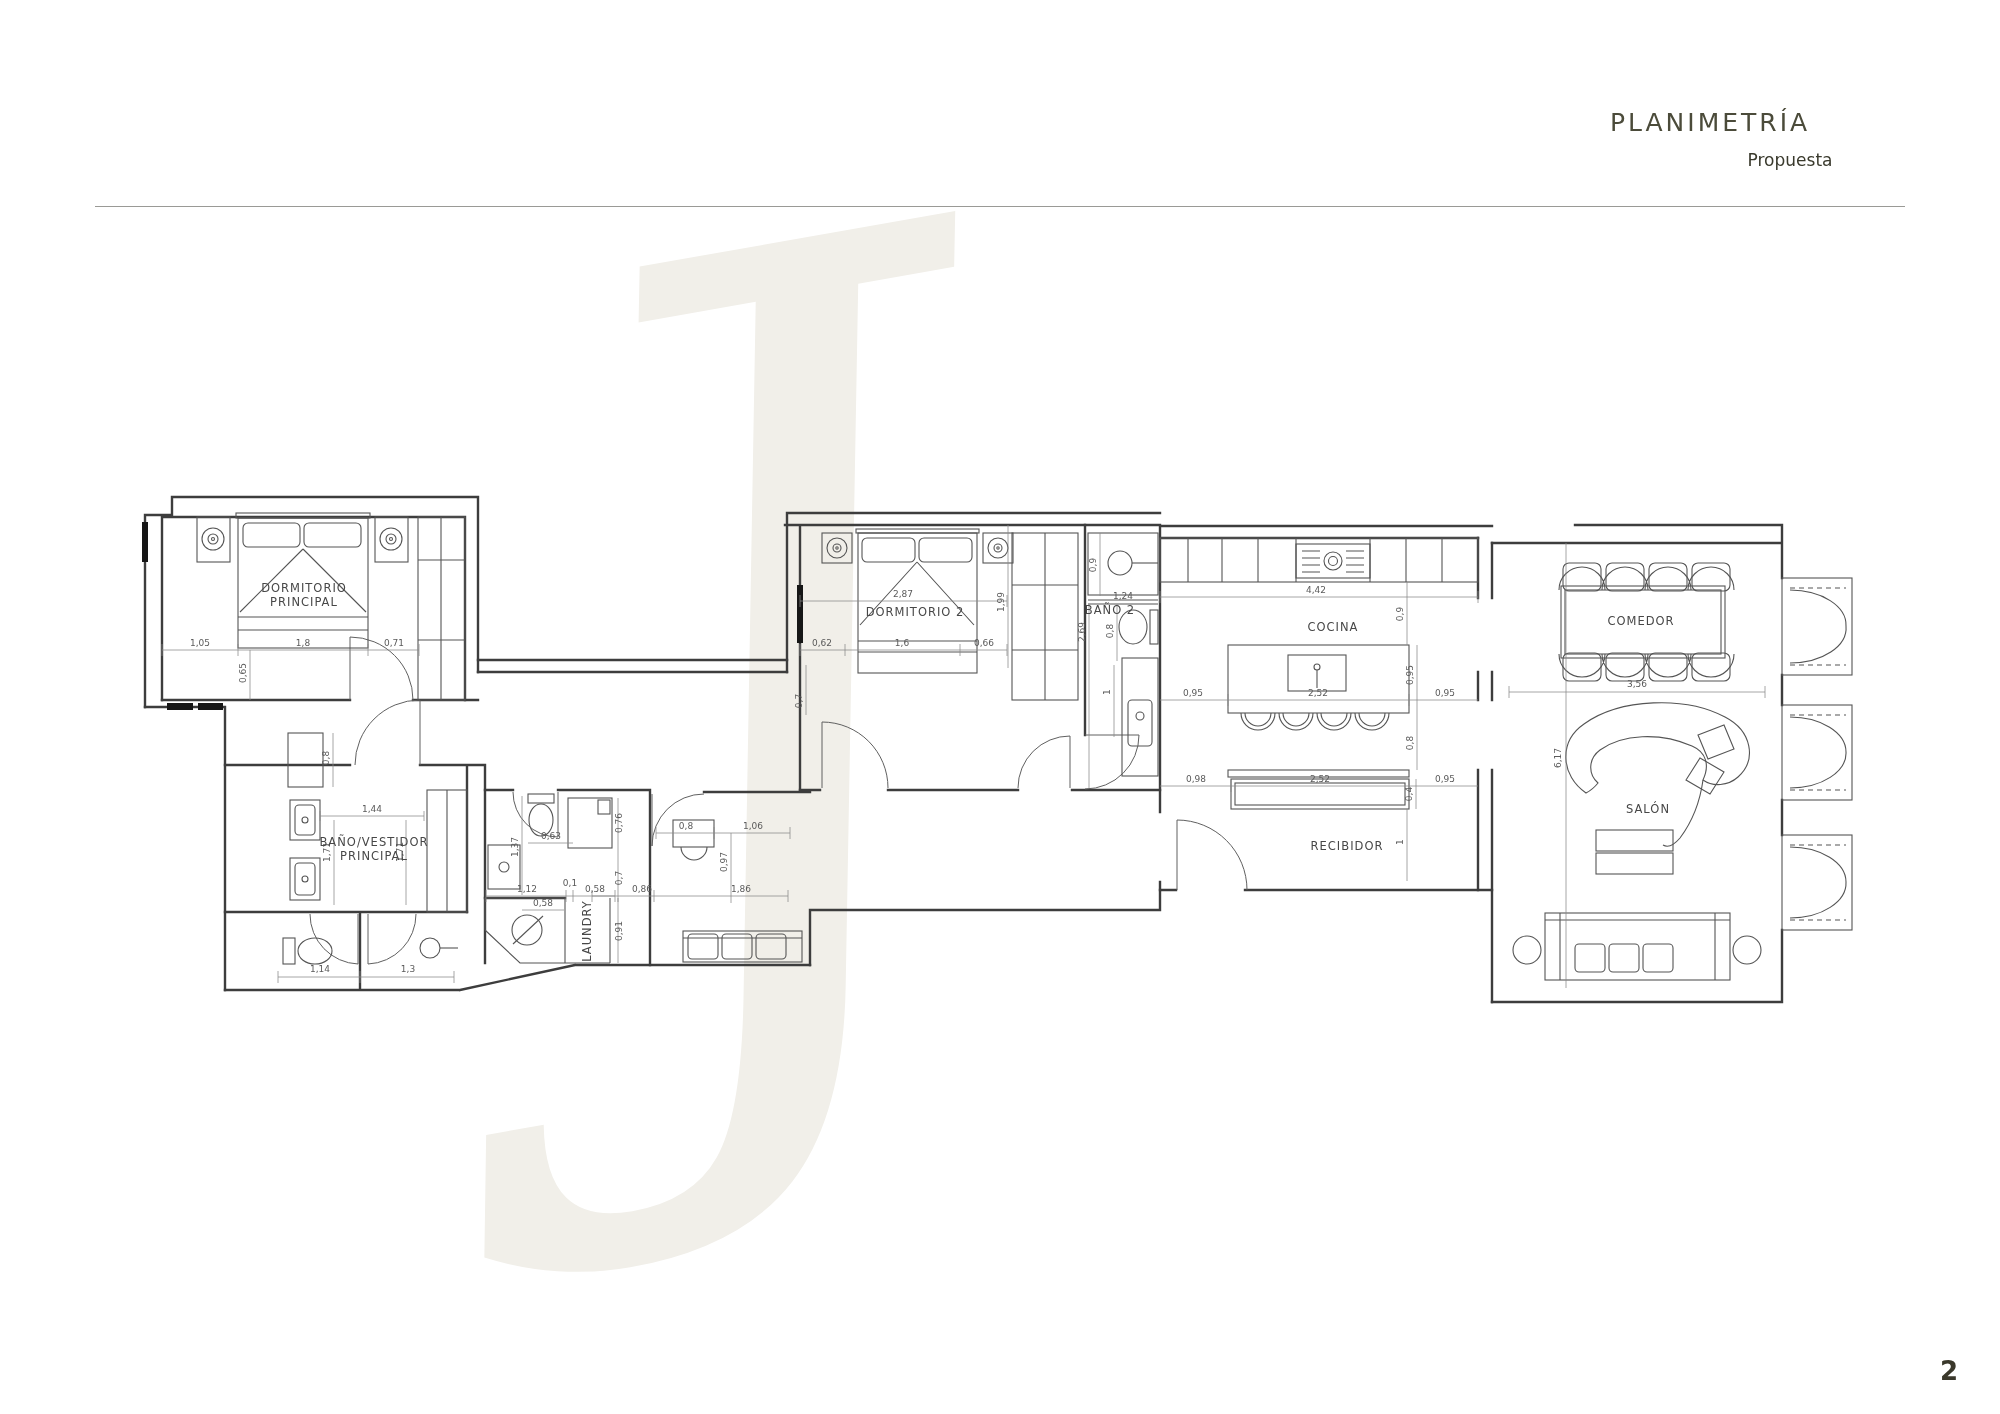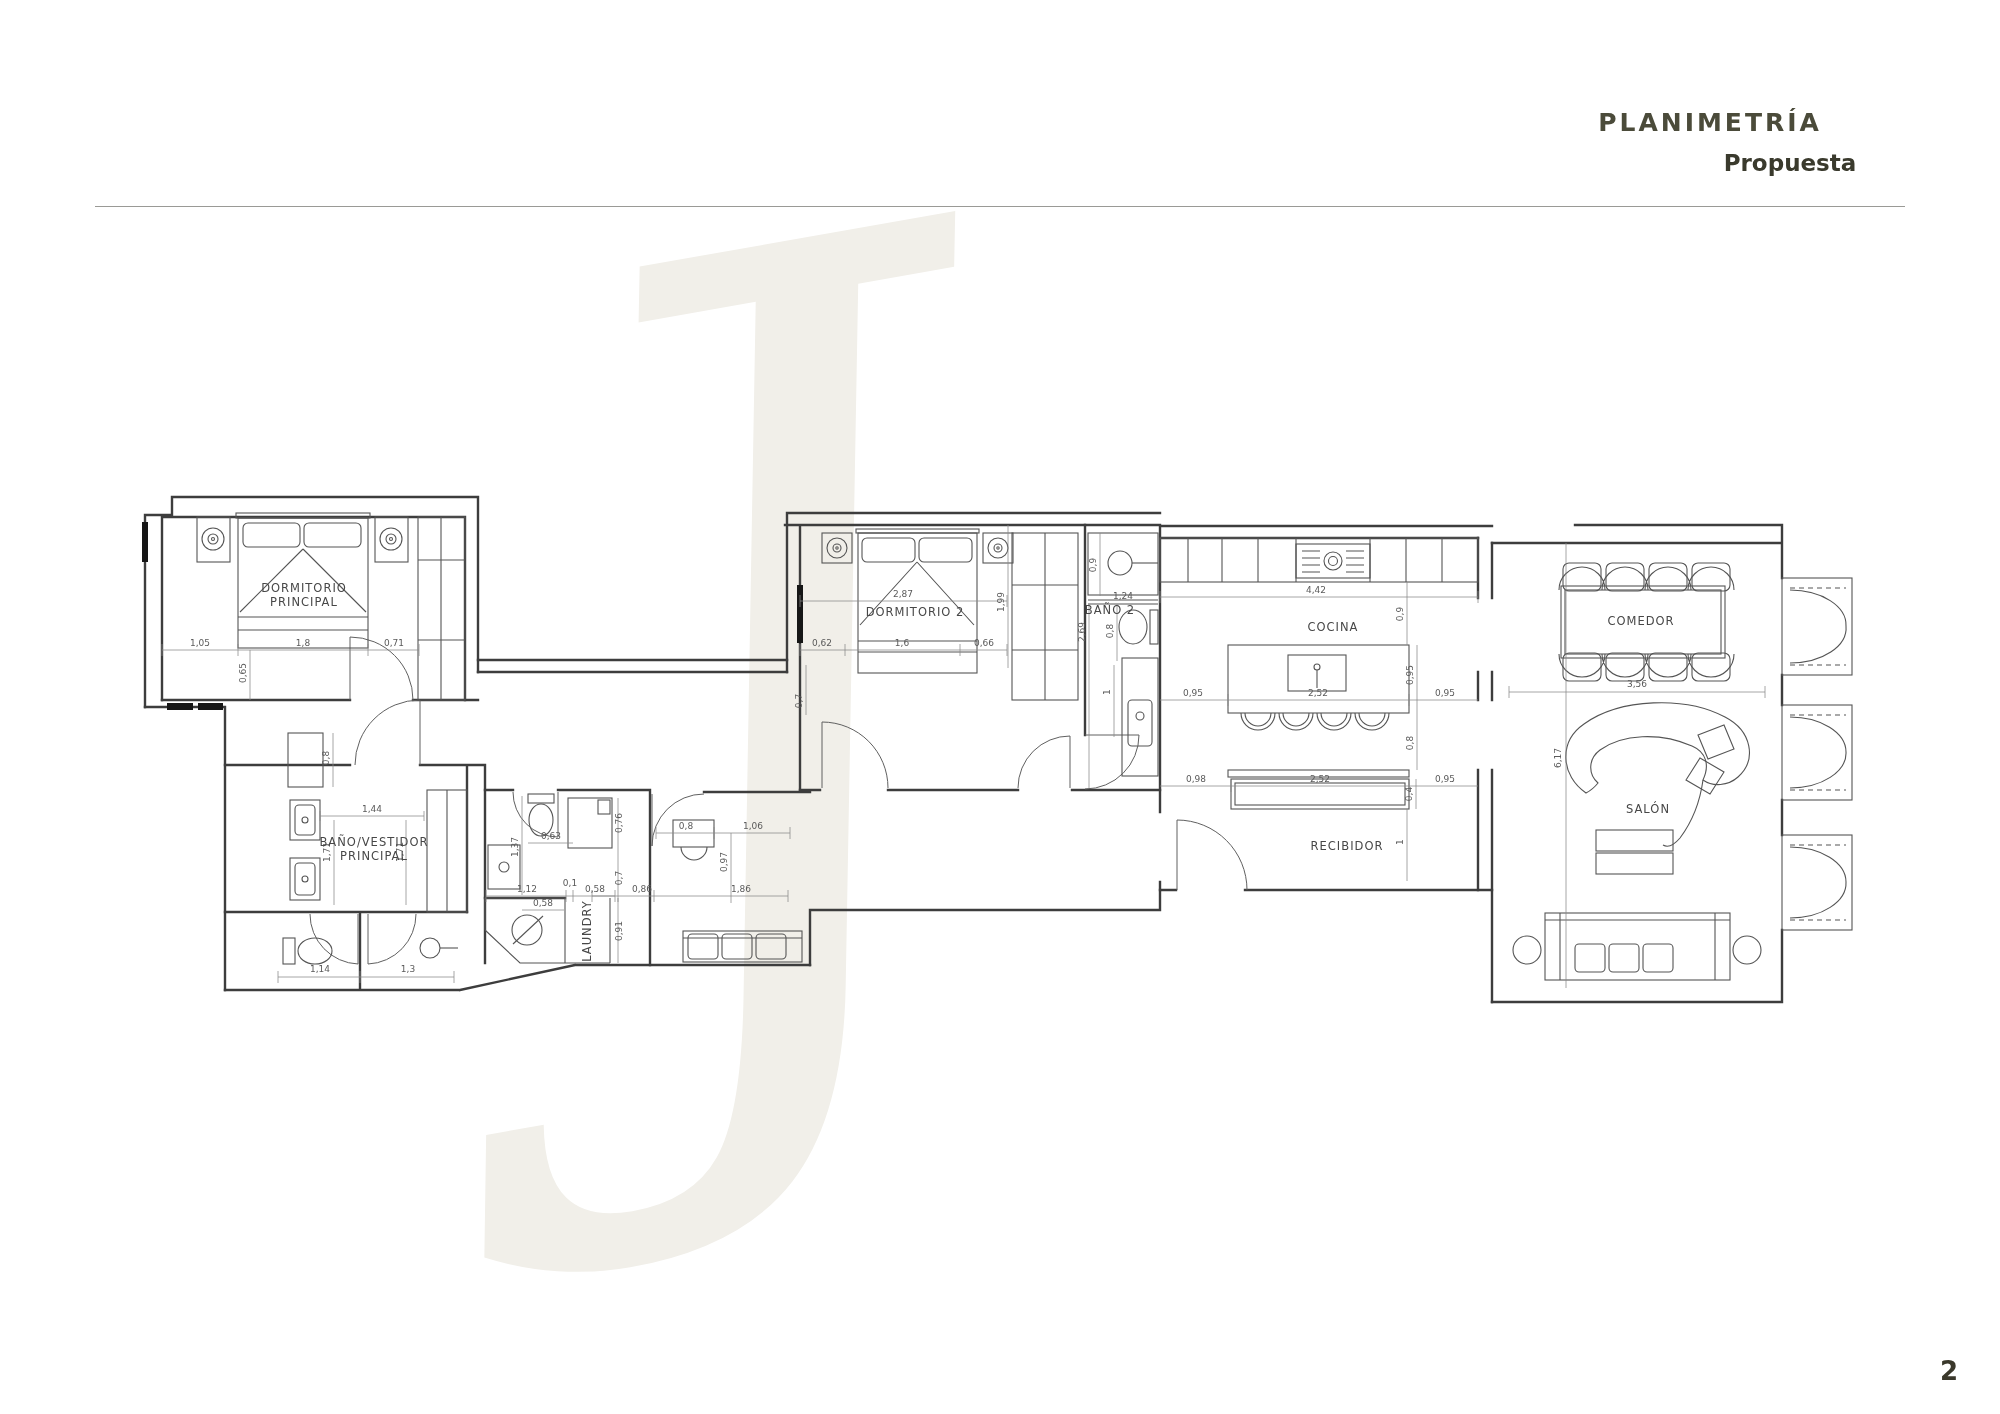--- a/index.html
+++ b/index.html
@@ -1,22 +1,22 @@
 <!DOCTYPE html>
 <html><head>
 <meta charset="utf-8">
 <style>
   html,body{margin:0;padding:0;background:#ffffff;}
   #page{position:relative;width:2000px;height:1414px;background:#ffffff;overflow:hidden;
         font-family:"DejaVu Sans","Liberation Sans",sans-serif;}
   #header{position:absolute;top:0;left:0;right:0;}
   #title{position:absolute;top:108px;left:1560px;width:300px;text-align:center;
-         font-size:25px;letter-spacing:3px;color:#4b4b3a;font-weight:700;}
+         font-size:25px;letter-spacing:3px;color:#4b4b3a;font-weight:400;}
   #subtitle{position:absolute;top:150px;left:1640px;width:300px;text-align:center;
-         font-size:23px;font-weight:bold;color:#3a3a2d;}
+         font-size:17px;font-weight:normal;color:#3a3a2d;}
   #rule{position:absolute;top:206px;left:95px;width:1810px;height:0;border-top:1.5px solid #9a9a96;}
   #pagenum{position:absolute;top:1356px;left:1940px;font-size:26px;font-weight:bold;color:#3a382b;}
   svg{position:absolute;top:0;left:0;}
   text{fill:#4a4a4a;}
   .dim{font-size:9px;fill:#5a5a5a;text-anchor:middle;}
   .room{font-size:11.5px;letter-spacing:1px;fill:#474747;text-anchor:middle;}
   .walls path{stroke:#3d3d3d;stroke-width:2.4;fill:none;stroke-linecap:square;}
   .thin path, .thin rect, .thin circle, .thin ellipse{stroke:#555;stroke-width:1.1;fill:none;}
   .furn path,.furn rect,.furn circle,.furn ellipse,.furn line{stroke:#555;stroke-width:1.1;fill:none;}
   .dimline path{stroke:#8a8a8a;stroke-width:0.75;fill:none;}

